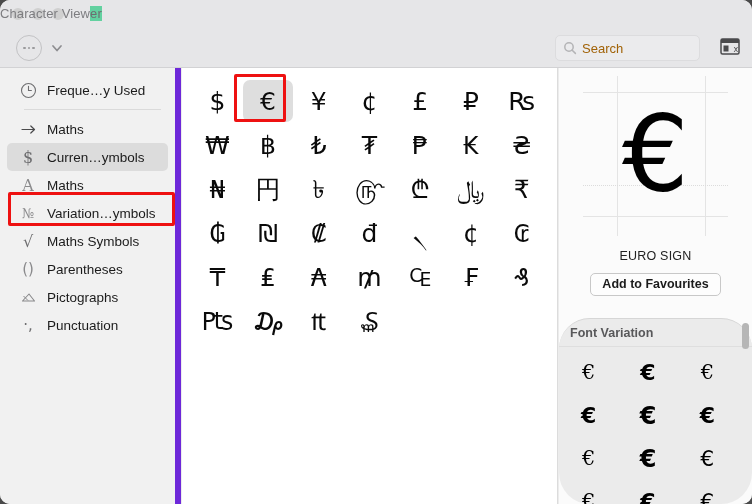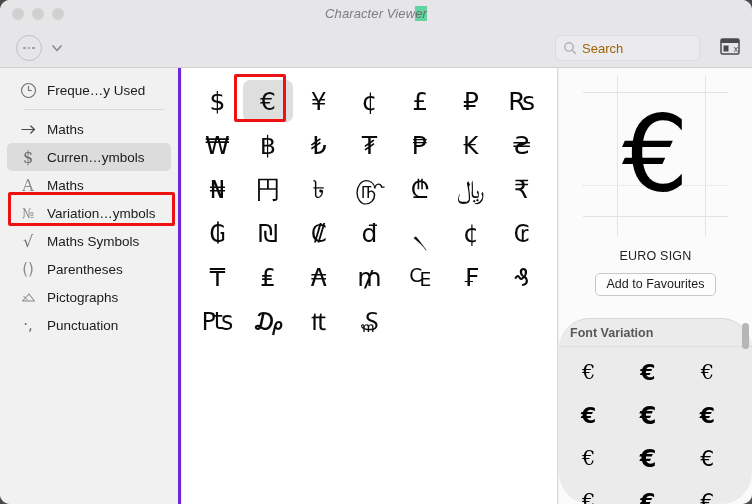--- a/index.html
+++ b/index.html
@@ -40,26 +40,25 @@
   }
   .light {
     width: 12px; height: 12px;
     border-radius: 50%;
     background: #d0d0d0;
   }
   #title {
     position: absolute;
     left: 0; top: 6px;
     width: 752px;
-    text-align: center;
+    text-align: left;
     font-size: 13px;
     color: #7d7d80;
     letter-spacing: 0.1px;
     pointer-events: none;
-    font-style: italic;
   }
   #title .hl {
     background: #63d1a0;
     color: #6d6d70;
   }
 
   
   #toolbar {
     position: absolute;
     left: 0; top: 28px;
@@ -123,21 +122,21 @@
     height: 436px;
   }
 
   
   #sidebar {
     position: absolute;
     left: 0; top: 0;
     width: 181px;
     height: 436px;
     background: #f1f1f1;
-    border-right: 3px solid #6d28d9;
+    border-right: 6px solid #6d28d9;
     box-sizing: border-box;
     padding-top: 8px;
   }
   .side-item {
     position: relative;
     height: 28px;
     margin: 0 7px;
     border-radius: 5px;
     display: flex;
     align-items: center;
@@ -252,20 +251,21 @@
   #fav-button {
     display: block;
     margin: 10px auto 0 auto;
     padding: 3px 11px 4px 11px;
     font-size: 12.5px;
     color: #1b1b1b;
     background: #fdfdfd;
     border: 1px solid #c8c8c8;
     border-radius: 5px;
     font-family: "Liberation Sans", sans-serif;
+    font-weight: bold;
   }
   #variation-section {
     position: absolute;
     left: 0; bottom: 0;
     width: 193px;
     height: 186px;
     background: #ebebeb;
     border-top: 1px solid #d6d6d6;
     box-sizing: border-box;
     border-radius: 31px;

